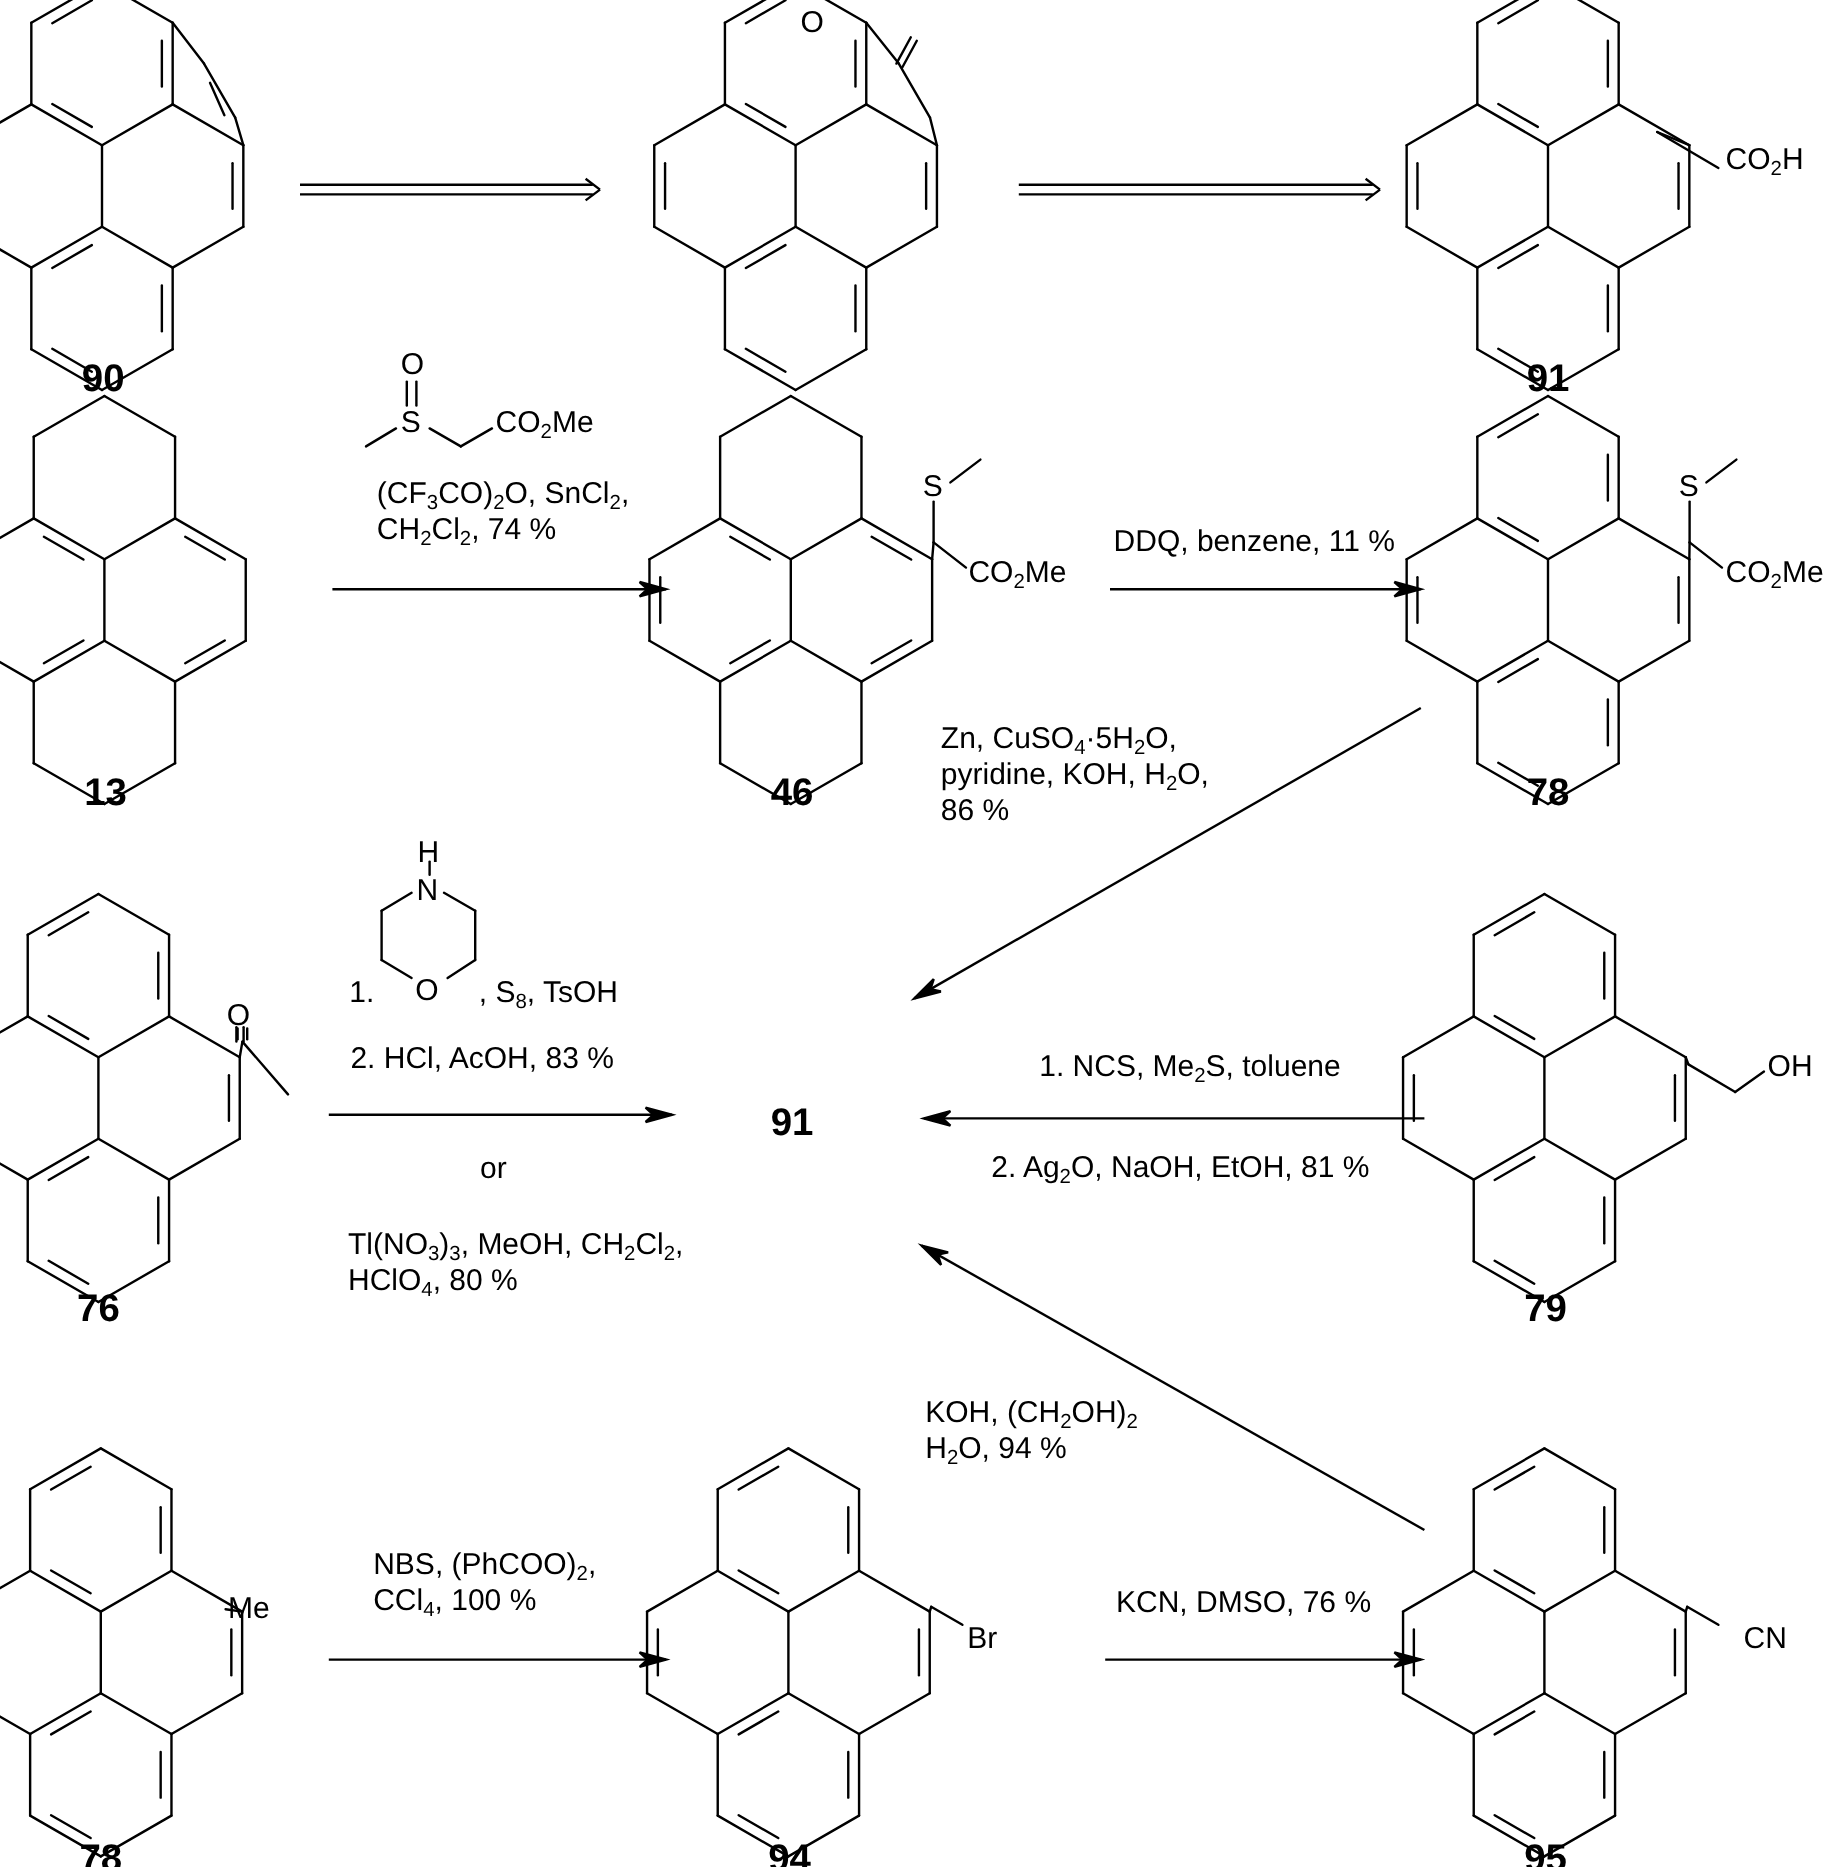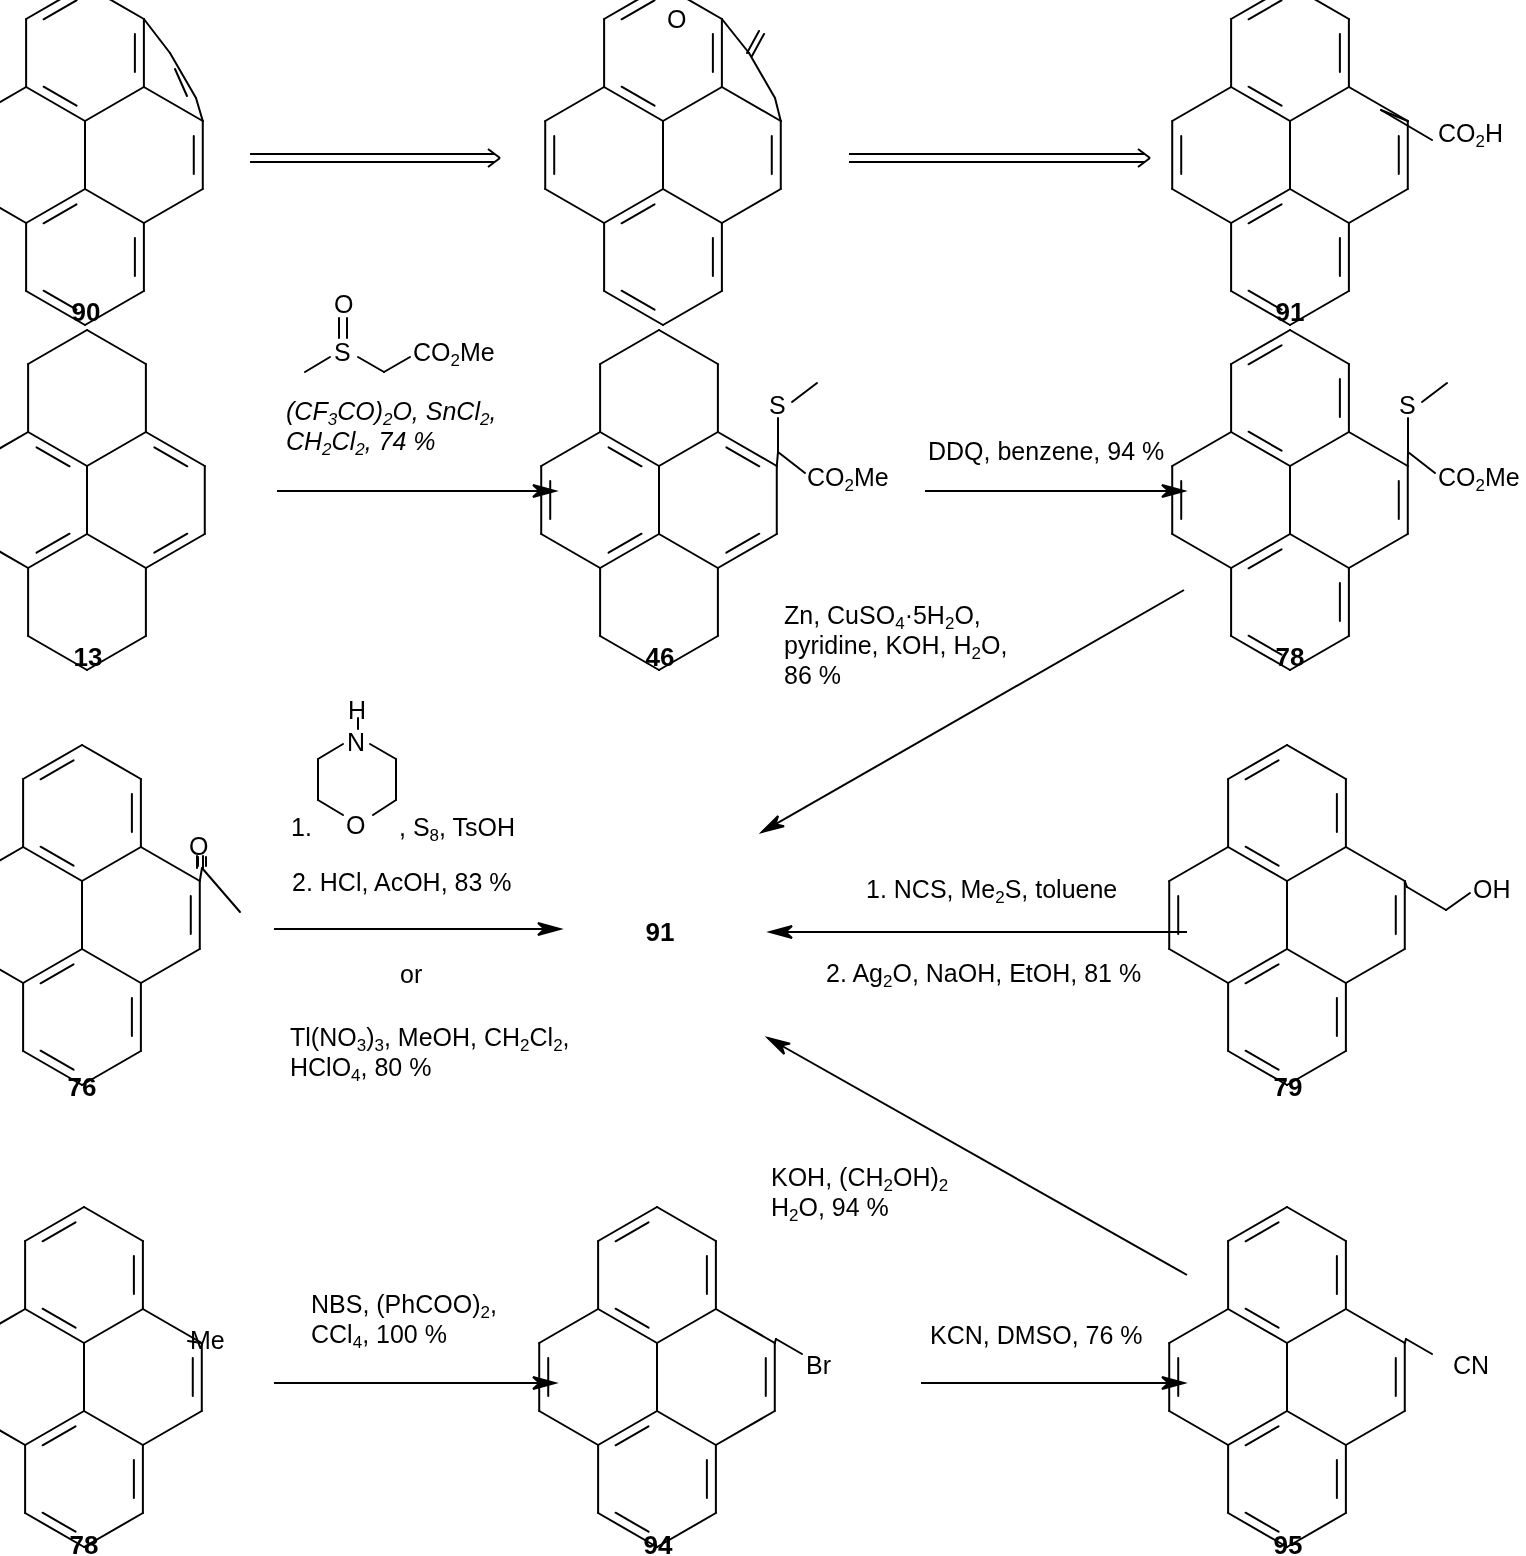--- a/index.html
+++ b/index.html
@@ -1,21 +1,21 @@
 <!DOCTYPE html>
 <html><head>
 <meta charset="utf-8">
 <style>
   html, body { margin: 0; padding: 0; background: #ffffff; }
   body { width: 1526px; height: 1556px; position: relative; overflow: hidden;
          font-family: "Liberation Sans", sans-serif; color: #000; }
   #scheme { position: absolute; left: 0; top: 0; }
   .cond { position: absolute; font-size: 25px; line-height: 30px; white-space: nowrap; }
   .cond div { height: 30px; }
-  .lbl { position: absolute; font-size: 26px; font-weight: bold; text-align: center; width: 80px; }
+  .lbl { position: absolute; font-size: 32px; font-weight: bold; text-align: center; width: 80px; }
   .atom { position: absolute; font-size: 25px; line-height: 28px; white-space: nowrap; }
   sub { font-size: 17px; vertical-align: -5px; line-height: 0; }
 </style>
 </head>
 <body>
 
 <svg id="scheme" width="1526" height="1556" viewBox="0 0 1526 1556">
   <g id="bonds" stroke="#000" stroke-width="2" fill="none" stroke-linecap="round">
       <g>
         <line x1="85" y1="121" x2="85" y2="189"></line>
@@ -453,26 +453,26 @@
 <div class="atom" style="left:806px;top:1351px;">Br</div>
 <div class="atom" style="left:1436px;top:1351px;margin-left:17px;">CN</div>
 
 <div class="atom" style="left:334px;top:290px;">O</div>
 <div class="atom" style="left:334px;top:338px;">S</div>
 <div class="atom" style="left:413px;top:338px;">CO<sub>2</sub>Me</div>
 <div class="atom" style="left:348px;top:696px;">H</div>
 <div class="atom" style="left:347px;top:728px;">N</div>
 <div class="atom" style="left:346px;top:811px;">O</div>
 
-<div class="cond" style="left:286px;top:396px;font-style:italic;">
+<div class="cond" style="left:314px;top:396px;">
     <div>(CF<sub>3</sub>CO)<sub>2</sub>O, SnCl<sub>2</sub>,</div>
     <div>CH<sub>2</sub>Cl<sub>2</sub>, 74 %</div>
   </div>
 <div class="cond" style="left:928px;top:436px;">
-    <div>DDQ, benzene, 94 %</div>
+    <div>DDQ, benzene, 11 %</div>
   </div>
 <div class="cond" style="left:784px;top:596px;line-height:38px;">
     <div>Zn, CuSO<sub>4</sub>·5H<sub>2</sub>O,</div>
     <div>pyridine, KOH, H<sub>2</sub>O,</div>
     <div>86 %</div>
   </div>
 <div class="cond" style="left:291px;top:812px;">1.</div>
 <div class="cond" style="left:399px;top:812px;">, S<sub>8</sub>, TsOH</div>
 <div class="cond" style="left:292px;top:867px;">2. HCl, AcOH, 83 %</div>
 <div class="cond" style="left:400px;top:959px;">or</div>

